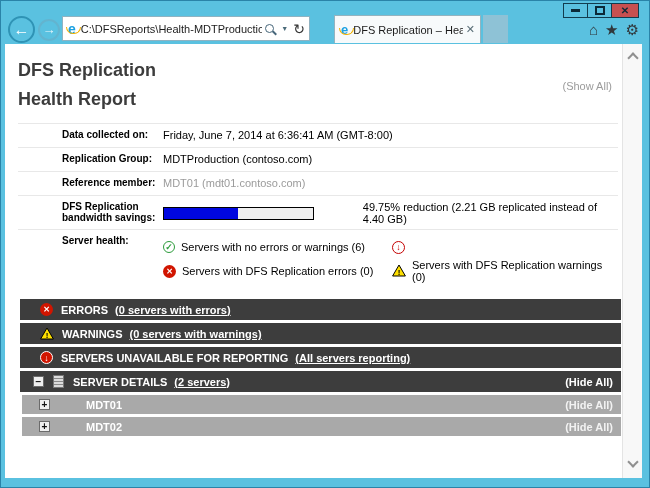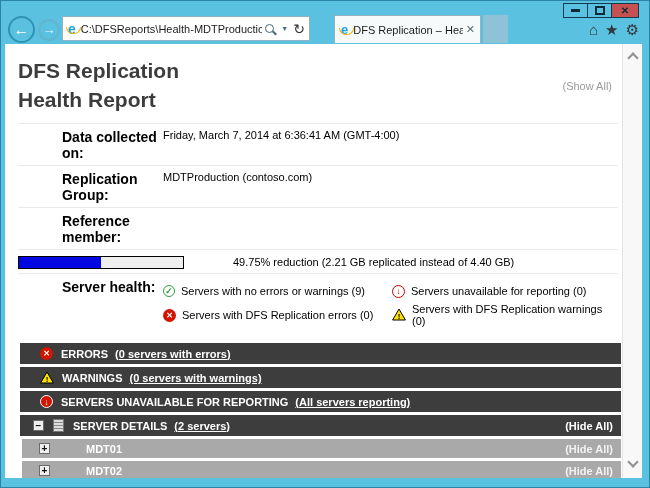--- a/index.html
+++ b/index.html
@@ -50,26 +50,26 @@
 
   
   .page { position:absolute; left:5px; top:44px; width:617px; height:434px; background:#fff; overflow:hidden; }
   .scrollbar { position:absolute; left:622px; top:44px; width:20px; height:434px; background:#f8f8f8;
                border-left:1px solid #e4e4e4; }
   .chev { width:8px; height:8px; border-left:2px solid #909090; border-top:2px solid #909090; }
   .chev.up { transform:rotate(45deg); margin:10px auto 0; }
   .chev.down { transform:rotate(225deg); position:absolute; bottom:12px; left:6px; }
 
   .report-header { position:relative; padding:12px 10px 0 13px; }
-  .report-title { font-size:21px; line-height:29px; font-weight:bold; color:#3c3c3c; }
+  .report-title { font-size:18px; line-height:29px; font-weight:bold; color:#3c3c3c; }
   .show-all { position:absolute; right:10px; top:24px; color:#9b9b9b; font-size:11px;margin-top:12px; }
 
   .info { margin:9px 4px 0 13px; }
   .info-row { display:flex; border-top:1px solid #e8e8e8; padding:5px 0 4px 0; min-height:24px; }
-  .info-label { width:145px; font-weight:bold; font-size:14px; color:#000; flex-shrink:0;padding-left:44px; }
+  .info-label { width:145px; font-weight:bold; font-size:10px; color:#000; flex-shrink:0;padding-left:44px; }
   .info-value { font-size:11px; color:#000; }
   .muted { color:#9b9b9b; }
 
   .bw-wrap { display:flex; align-items:center;gap:31px; }
   .bw-bar { width:166px; height:13px; border:1px solid #000; background:#efefef; }
   .bw-fill { height:100%; background:#0007e0; }
   .bw-text { margin-left:18px; font-size:11px; }
 
   .health-grid { display:grid; grid-template-rows:repeat(2, 24px); grid-template-columns:229px auto;
                  grid-auto-flow:column; align-items:center; }
@@ -149,53 +149,54 @@
 
     <div class="report-header">
       <div class="report-title">DFS Replication</div>
       <div class="report-title">Health Report</div>
       <span class="show-all">(Show All)</span>
     </div>
 
     <div class="info">
       <div class="info-row">
         <span class="info-label">Data collected on:</span>
-        <span class="info-value">Friday, March 7, 2014 at 6:36:41 AM (GMT-4:00)</span>
+        <span class="info-value">Friday, June 7, 2014 at 6:36:41 AM (GMT-8:00)</span>
       </div>
       <div class="info-row">
         <span class="info-label">Replication Group:</span>
         <span class="info-value">MDTProduction (contoso.com)</span>
       </div>
       <div class="info-row">
         <span class="info-label">Reference member:</span>
-      </div>
-
-      <div class="info-row">
+        <span class="info-value muted">MDT01 (mdt01.contoso.com)</span>
+      </div>
+
+      <div class="info-row">
+        <span class="info-label">DFS Replication bandwidth savings:</span>
         <span class="info-value bw-wrap">
           <span class="bw-bar">
             <span class="bw-fill" style="width: 49.75%; display: block;"></span>
           </span>
           <span class="bw-text">49.75% reduction (2.21 GB replicated instead of 4.40 GB)</span>
         </span>
       </div>
 
       <div class="info-row">
         <span class="info-label">Server health:</span>
         <span class="health-grid">
           <span class="health-item">
             <span class="ic-ok">✓</span>
-            <span>Servers with no errors or warnings (9)</span>
+            <span>Servers with no errors or warnings (6)</span>
           </span>
           <span class="health-item">
             <span class="ic-err">✕</span>
             <span>Servers with DFS Replication errors (0)</span>
           </span>
           <span class="health-item">
             <span class="ic-unavail">↓</span>
-            <span>Servers unavailable for reporting (0)</span>
           </span>
           <span class="health-item">
             <span class="ic-warn">
               <svg width="14" height="13" viewBox="0 0 14 13">
                   <polygon points="7,1 13.4,12 0.6,12" fill="#FFE000" stroke="#000" stroke-width="1"></polygon>
                   <text x="7" y="10.6" font-size="8" font-weight="bold" text-anchor="middle" fill="#000">!</text>
                 </svg>
             </span>
             <span>Servers with DFS Replication warnings (0)</span>
           </span>

